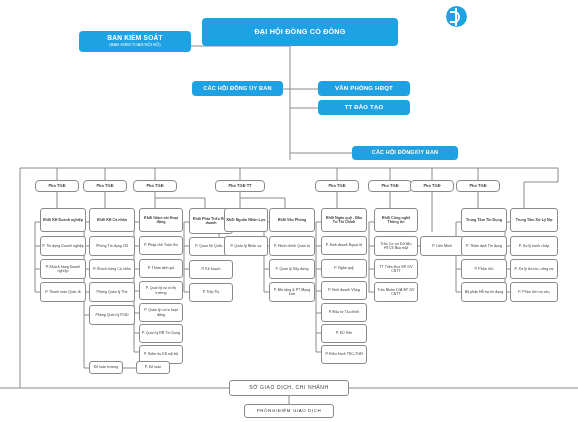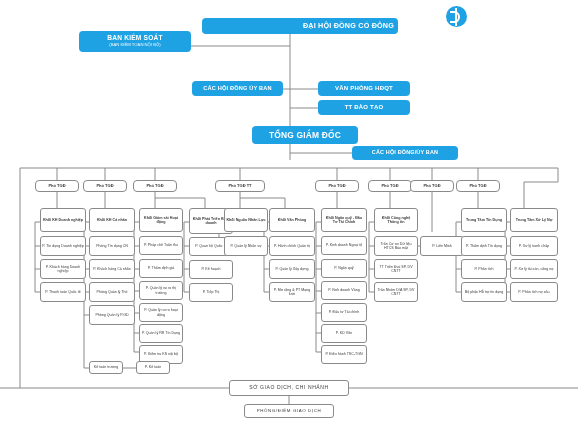--- a/index.html
+++ b/index.html
@@ -219,21 +219,21 @@
     <line x1="289" y1="396" x2="289" y2="404"></line>
   </svg>
 
   <div id="logo">
     <div class="mark">
       <div class="bar"></div>
       <div class="bowl"></div>
     </div>
   </div>
 
-  <div class="blue" style="left:202px; top:18px; width:196px; height:16px; font-size:7.2px;align-items:flex-end;">
+  <div class="blue" style="left:202px; top:18px; width:196px; height:28px; font-size:7.2px;">
     <span>ĐẠI HỘI ĐỒNG CỔ ĐÔNG</span>
   </div>
 
   <div class="blue" style="left:79px; top:31px; width:112px; height:21px; font-size:6.6px;">
     <span>BAN KIỂM SOÁT</span>
     <span class="sub">(BAN KIỂM TOÁN NỘI BỘ)</span>
   </div>
 
 
   <div class="blue" style="left:192px; top:81px; width:91px; height:15px; font-size:5.6px;">
@@ -241,23 +241,20 @@
   </div>
 
   <div class="blue" style="left:318px; top:81px; width:92px; height:15px; font-size:6.0px;">
     <span>VĂN PHÒNG HĐQT</span>
   </div>
 
   <div class="blue" style="left:318px; top:100px; width:92px; height:15px; font-size:6.0px;">
     <span>TT ĐÀO TẠO</span>
   </div>
 
-  <div class="blue" style="left:252px; top:126px; width:106px; height:18px; font-size:8.4px;">
-    <span>TỔNG GIÁM ĐỐC</span>
-  </div>
 
   <div class="blue" style="left:352px; top:146px; width:106px; height:14px; font-size:5.4px;">
     <span>CÁC HỘI ĐỒNG/ỦY BAN</span>
   </div>
 
   <div class="wbox vp" style="left:35px; top:180px; width:44px; height:12px;">
     <span>Phó TGĐ</span>
   </div>
   <div class="wbox vp" style="left:83px; top:180px; width:44px; height:12px;">
     <span>Phó TGĐ</span>

